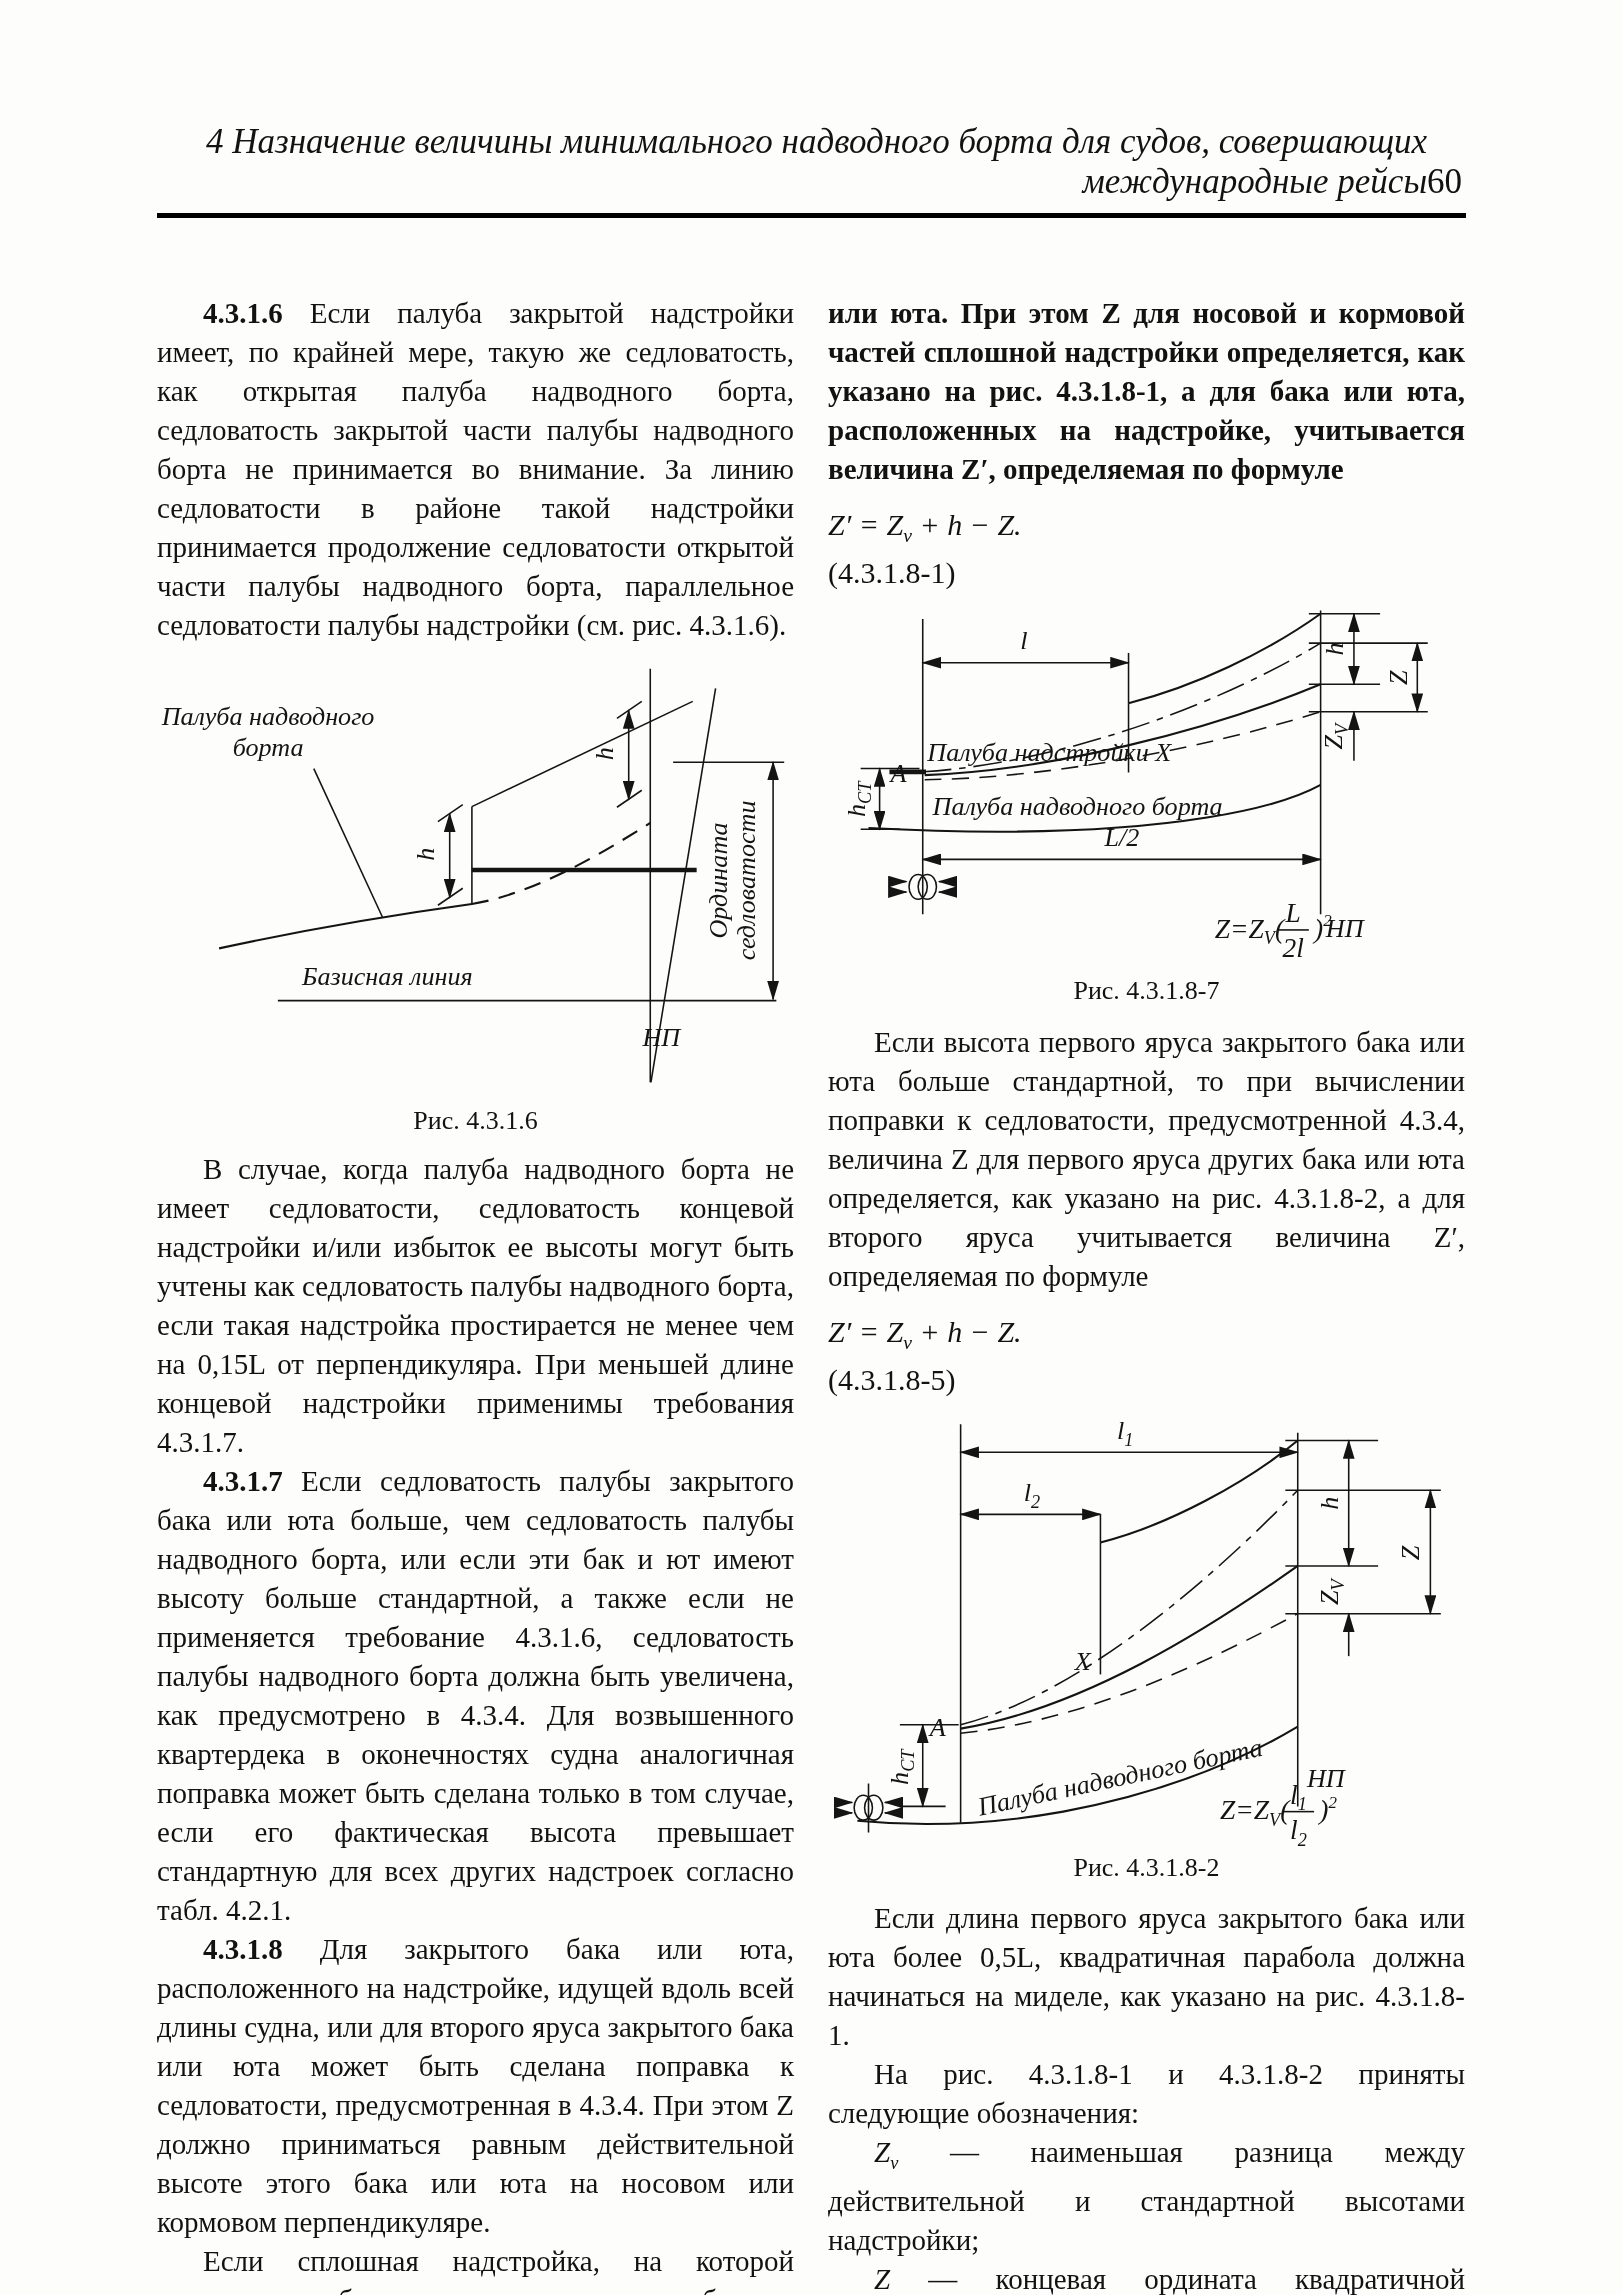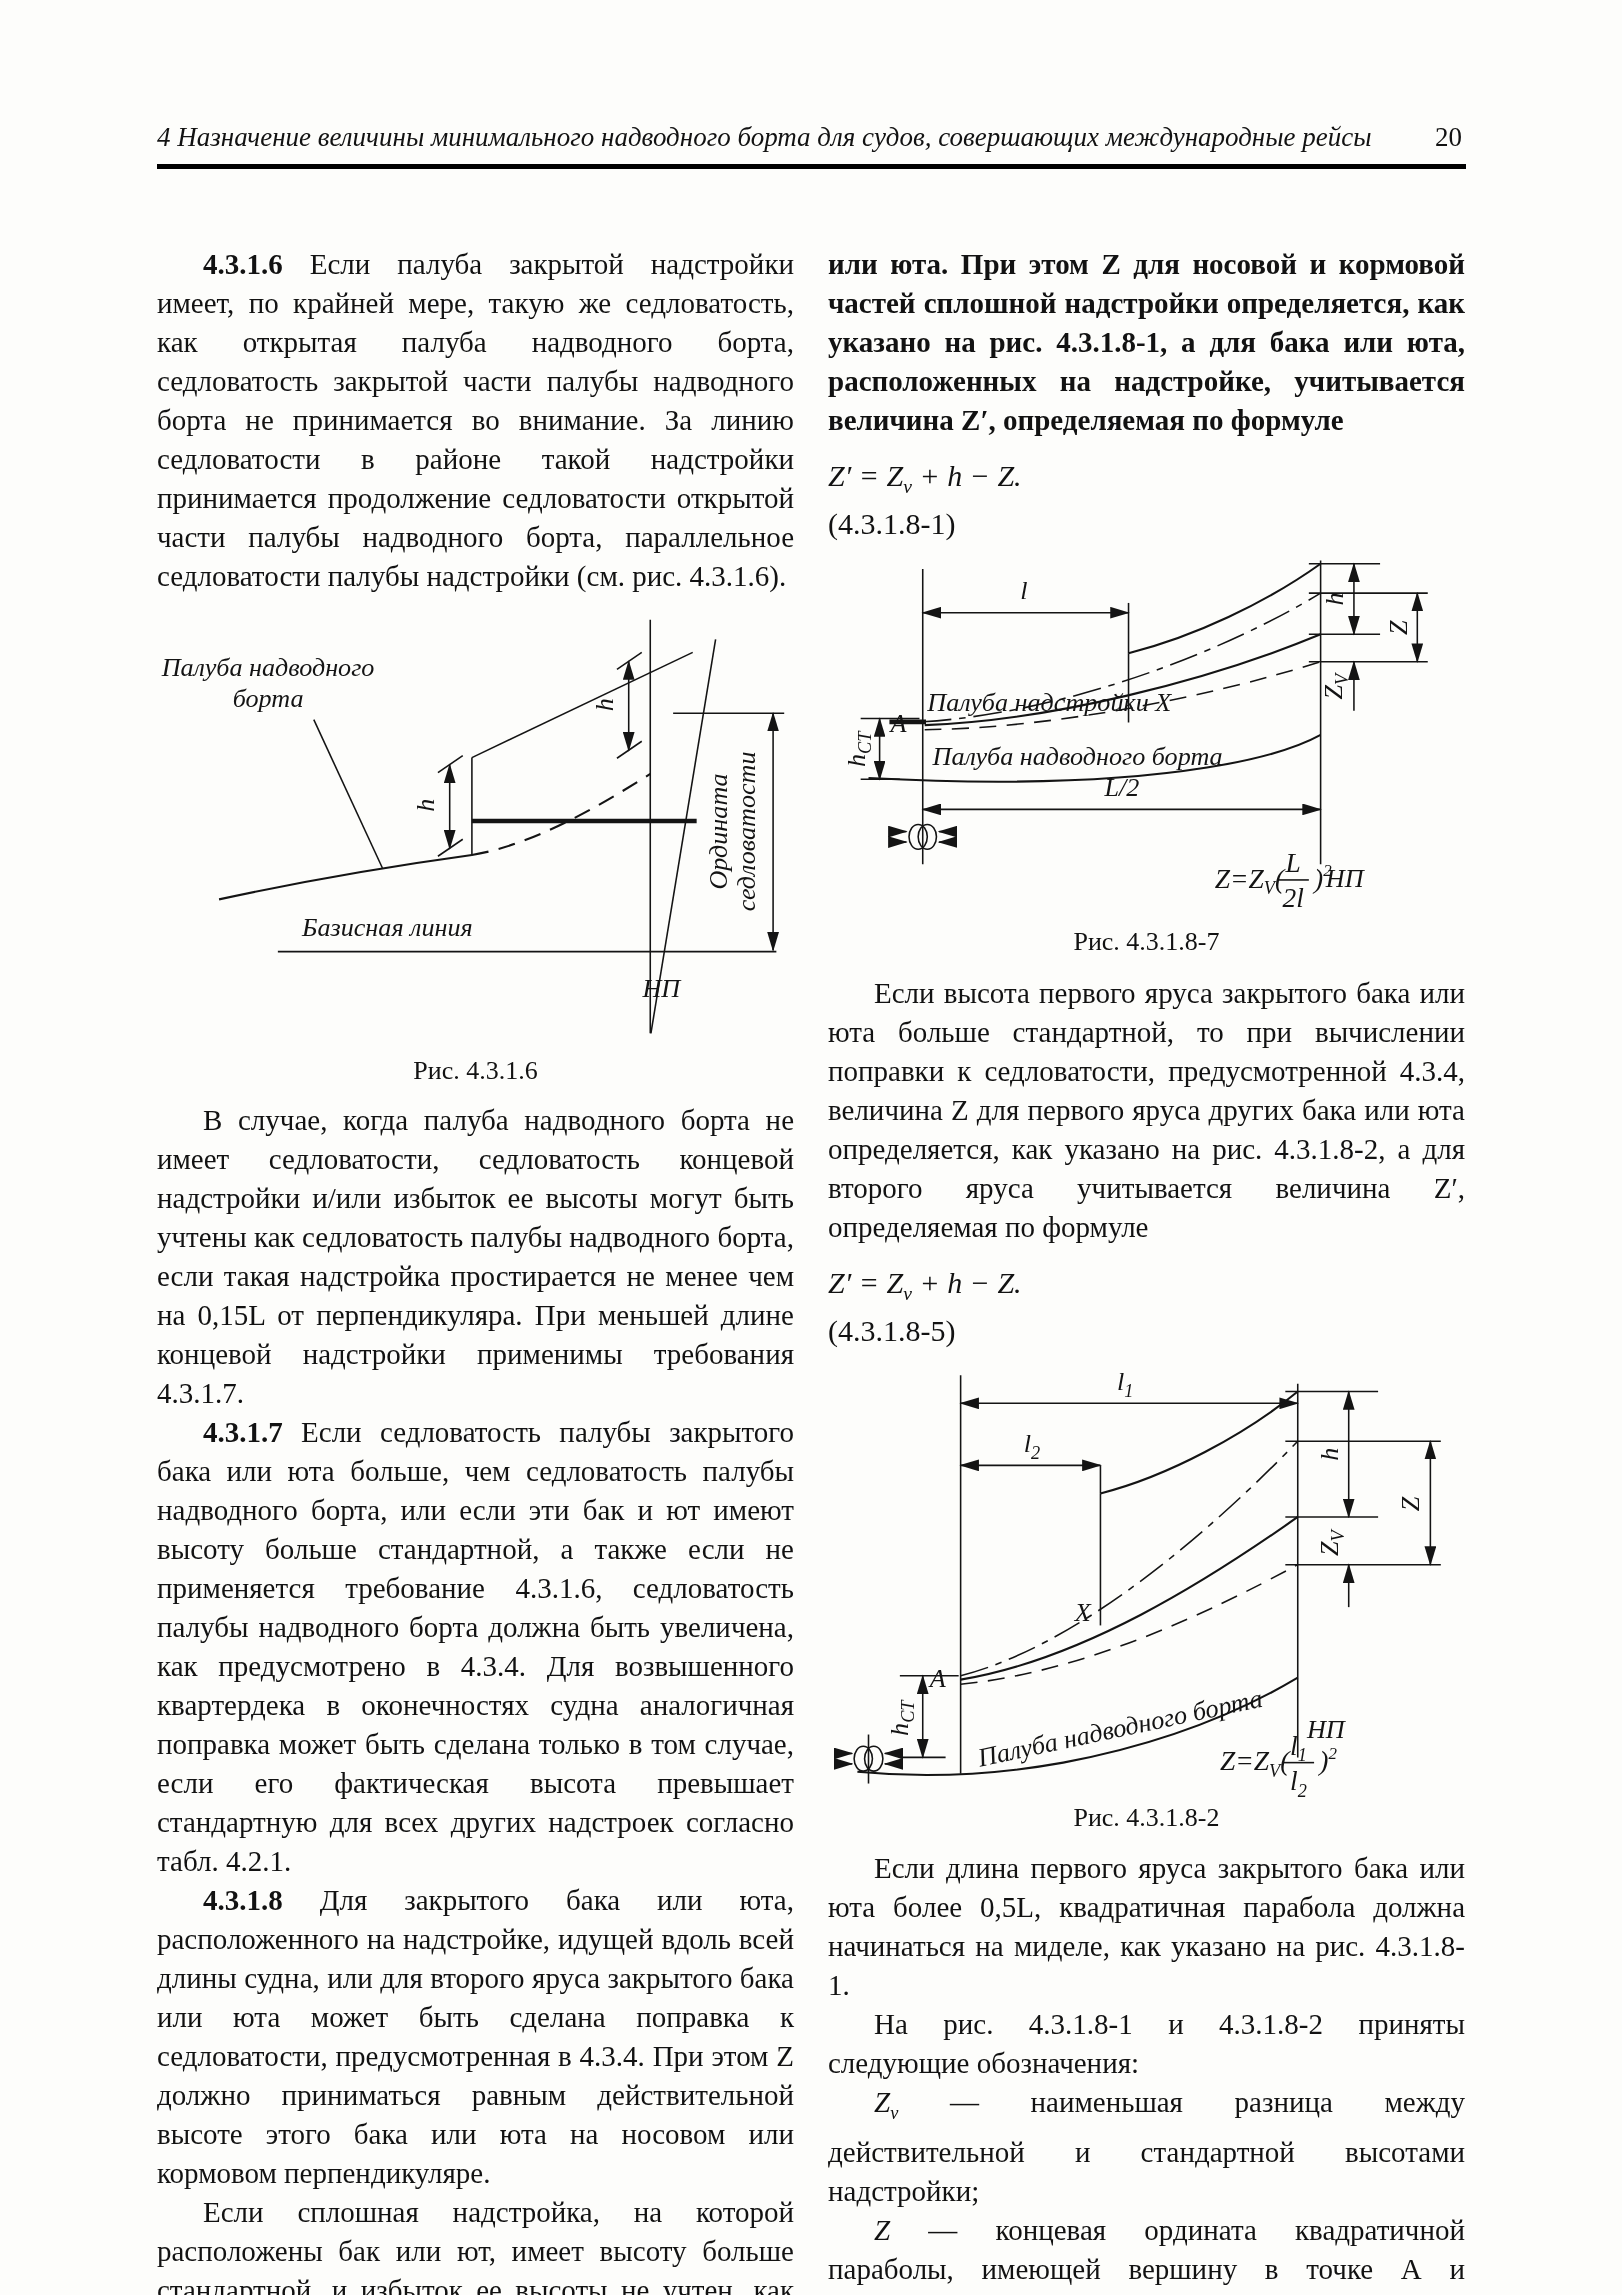--- a/index.html
+++ b/index.html
@@ -2,21 +2,21 @@
 <html lang="ru" style="font-size:10.5px"><head>
 <meta charset="utf-8">
 <style>
   html,body{margin:0;padding:0;background:#9a9a9a;}
   .page{
     position:relative;width:1623px;height:2295px;background:#fdfdfb;color:#121212;
     box-sizing:border-box;padding:122px 157px 0 157px;
     font-family:"Liberation Serif",serif;overflow:hidden;
   }
   .header{display:flex;justify-content:space-between;align-items:flex-end;
-    font-size:27px;line-height:1.15;border-bottom:5.9px solid #000;padding-bottom:10.5px;}
+    font-size:35px;line-height:1.15;border-bottom:5.9px solid #000;padding-bottom:10.5px;text-align:right;}
   .header-title{font-style:italic;}
   .header-page{font-style:normal;padding-right:3.9px;}
   .columns{display:flex;gap:34px;margin-top:76px;}
   .col{width:637px;}
   .para{margin:0;font-size:29px;line-height:39px;text-align:justify;text-indent:46px;}
   .mt24{margin-top:15.7px;} .mt26{margin-top:17px;} .mt28{margin-top:18.3px;}
   .pnum{font-weight:bold;font-family:Liberation Serif, serif;}
   .noindent{text-indent:0;font-weight:bold;}
   figure{margin:0;}
   .fig1{margin-top:9.2px;} .fig2{margin-top:10.5px;} .fig3{margin-top:7.9px;}
@@ -39,21 +39,21 @@
   .dsh{stroke-dasharray:26 16;}
   .ddt{stroke-dasharray:44 12 10 12;}
 </style>
 </head>
 <body>
 
 <div class="page">
 
   <div class="header">
     <div class="header-title">4 Назначение величины минимального надводного борта для судов, совершающих международные рейсы</div>
-    <div class="header-page">20</div>
+    <div class="header-page">60</div>
   </div>
 
   <div class="columns">
 
     <div class="col">
 
       <p class="para"><b class="pnum">4.3.1.6</b><span> Если палуба закрытой надстройки имеет, по крайней мере, такую же седловатость, как открытая палуба надводного борта, седловатость закрытой части палубы надводного борта не принимается во внимание. За линию седловатости в районе такой надстройки принимается продолжение седловатости открытой части палубы надводного борта, параллельное седловатости палубы надстройки (см. рис. 4.3.1.6).</span></p>
 
       <figure class="fig1">
         <svg viewBox="0 0 975 680" width="637" height="445">

